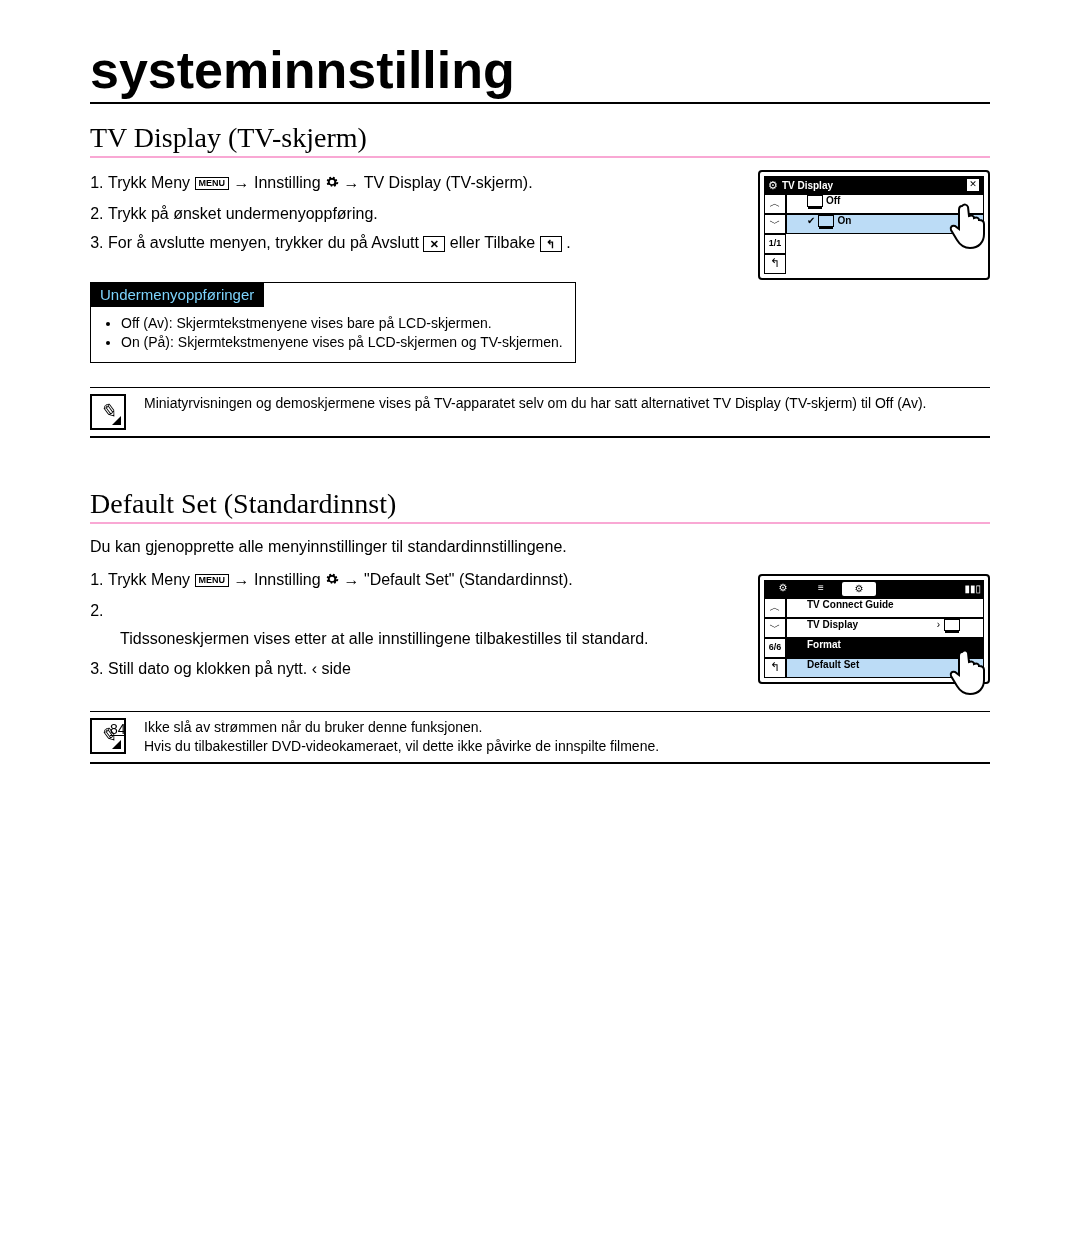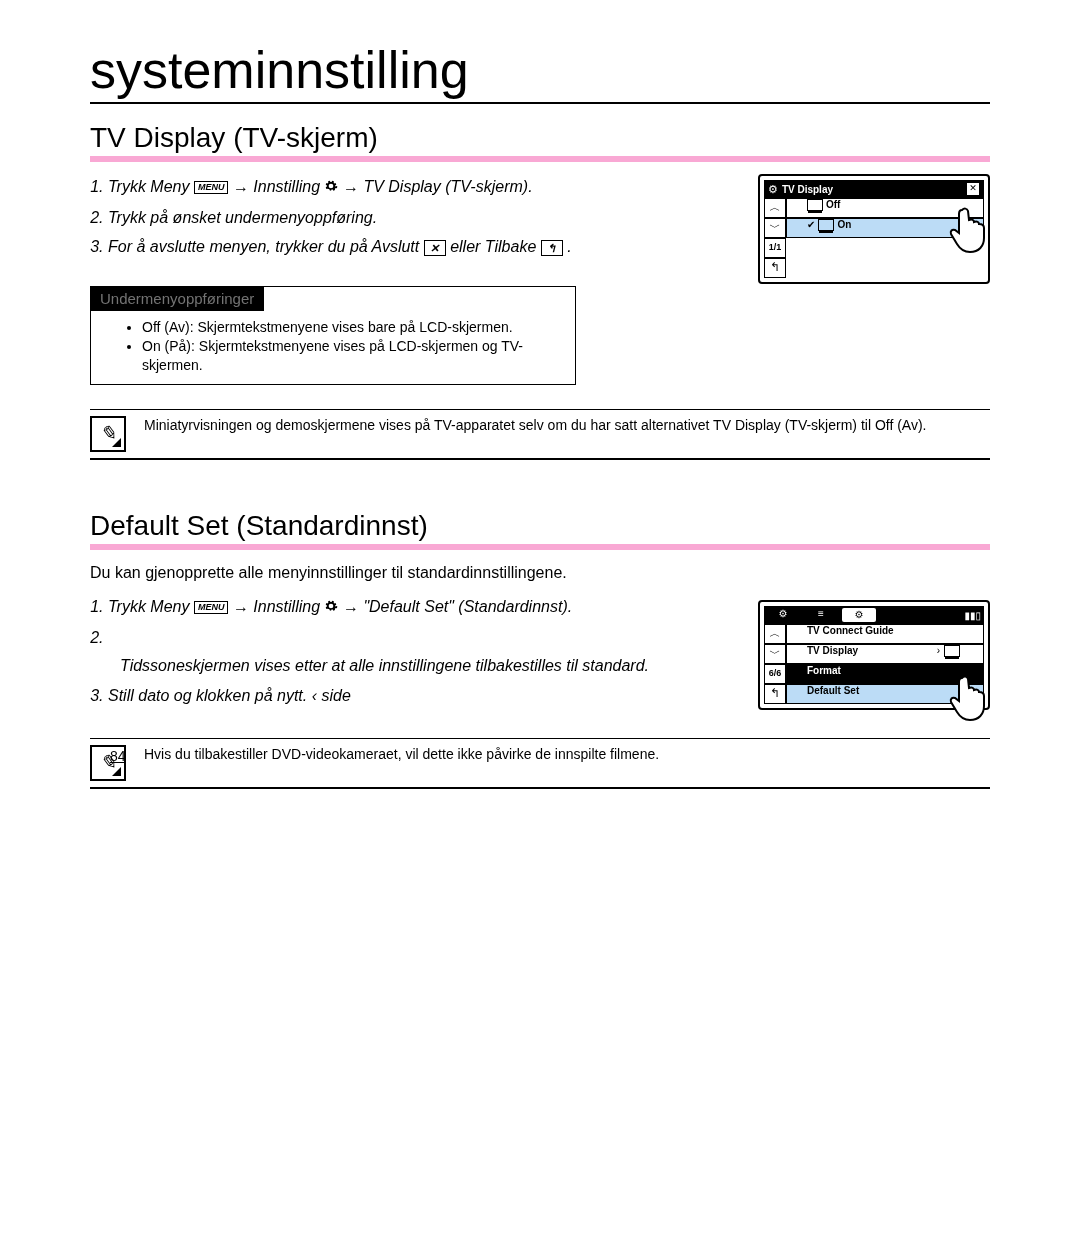--- a/index.html
+++ b/index.html
@@ -5,41 +5,42 @@
   body {
     font-family: Arial, Helvetica, sans-serif;
     margin: 0;
     padding: 40px 90px 40px 90px;
     width: 1080px;
     box-sizing: border-box;
     color: #000;
   }
   .page-title {
     font-size: 52px;
-    font-weight: 400;
+    font-weight: 700;
     border-bottom: 2px solid #000;
     margin: 0 0 18px 0;
     letter-spacing: 0px;
     padding-bottom: 2px;
   }
   .section-title {
     font-size: 28px;
     font-weight: 300;
-    border-bottom: 6px solid #f9a8d4;
+    border-bottom: 2px solid #f9a8d4;
     margin: 18px 0 12px 0;
     padding-bottom: 2px;
+    font-family: Liberation Serif, serif;
   }
   .section-title span { background:#fff; padding-right:8px; }
   .body-text {
     font-size: 16px;
     line-height: 1.35;
     margin: 0 0 10px 0;
   }
   ol.steps { padding-left: 18px; margin:6px 0 10px 0; }
-  ol.steps li { font-size:16px; line-height:1.6; margin-bottom:4px;font-style:italic; }
+  ol.steps li { font-size:16px; line-height:1.6; margin-bottom:4px; }
   .menu-chip {
     display:inline-block;
     border:1px solid #000;
     font-size:9px;
     font-weight:bold;
     padding:1px 3px;
     vertical-align:middle;
     line-height:1;
   }
   .gear-icon { display:inline-block; vertical-align:middle; }
@@ -49,29 +50,29 @@
     font-weight:bold;
   }
   .submenu-box {
     border:1px solid #000;
     padding: 0 12px 10px 12px;
     margin-top: 26px;
     width: 460px;
     position:relative;
   }
   .submenu-box .submenu-header {
-    background:#000; color:#737373; padding:4px 10px;
+    background:#000; color:#7dd3fc; padding:4px 10px;
     font-size:15px;
     display:inline-block;
     position:relative;
     top:-1px;
     left:-13px;
   }
   .submenu-box ul { margin:6px 0 0 0; padding-left:18px; }
-  .submenu-box li { font-size:14px; line-height:1.35;margin-left:21px; }
+  .submenu-box li { font-size:14px; line-height:1.35; }
   .note-row {
     display:flex; align-items:flex-start;
     border-top:1px solid #000; border-bottom:2px solid #000;
     padding:6px 0; margin-top:24px;
   }
   .note-icon {
     border:2px solid #000; width:32px; height:32px; flex:0 0 32px;
     text-align:center; line-height:30px; font-size:20px; font-style:italic;
     font-family: Georgia, serif; margin-right:18px;
     position:relative;
@@ -270,17 +271,18 @@
     <svg class="hand" style="top:70px" width="46" height="52" viewBox="0 0 46 52">
       <path d="M14 6c2-2 5-2 6 1l1 9c3-1 5 0 5 2 3-1 5 0 5 2 3 0 5 1 5 4v10c0 8-5 14-14 14-6 0-10-3-13-8l-6-10c-1-3 1-5 4-4l4 3V10c0-2 1-4 3-4z" fill="#fff" stroke="#000" stroke-width="2"></path>
     </svg>
   </div>
 
   <div style="position:relative">
     <span class="page-no">84</span>
     <div class="note-row" style="margin-top:30px">
       <div class="note-icon">✎</div>
       <div class="note-text">
+        <div>Ikke slå av strømmen når du bruker denne funksjonen.</div>
         <div>Hvis du tilbakestiller DVD-videokameraet, vil dette ikke påvirke de innspilte filmene.</div>
       </div>
     </div>
   </div>
 </div>
 
 </body></html>

